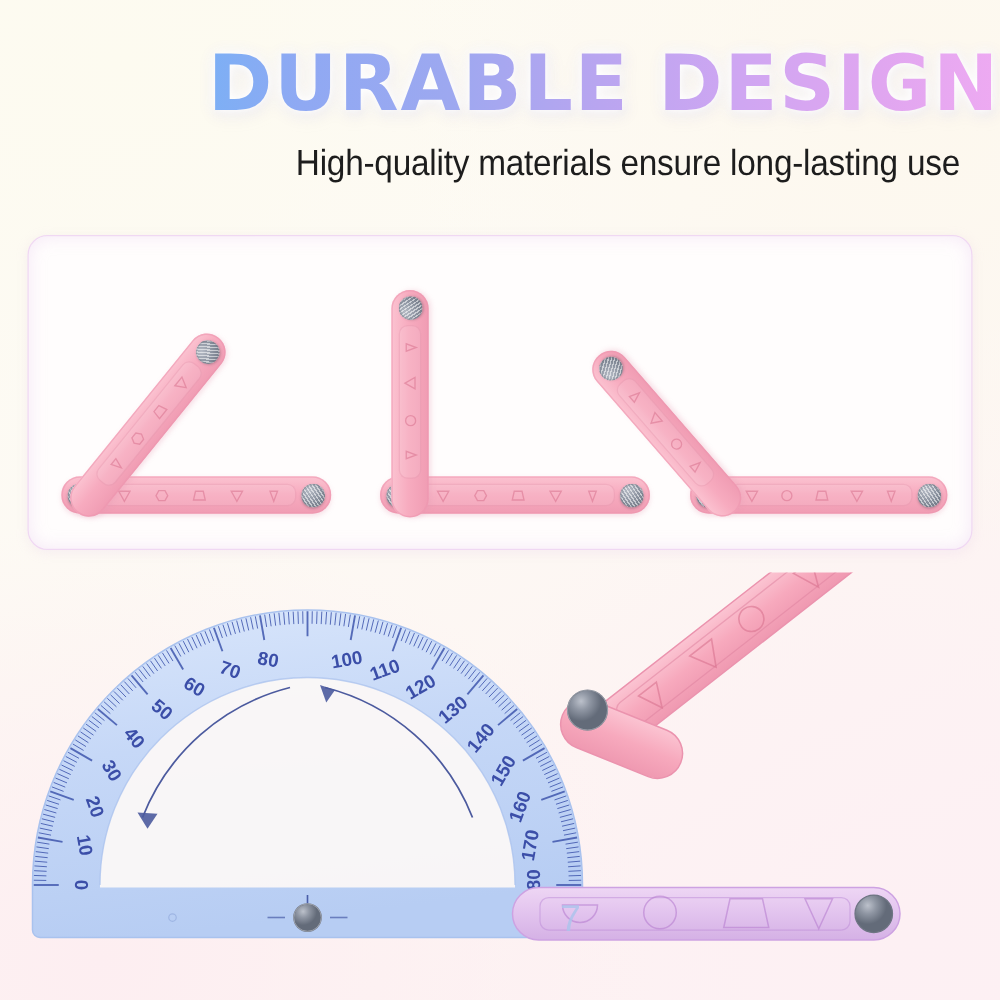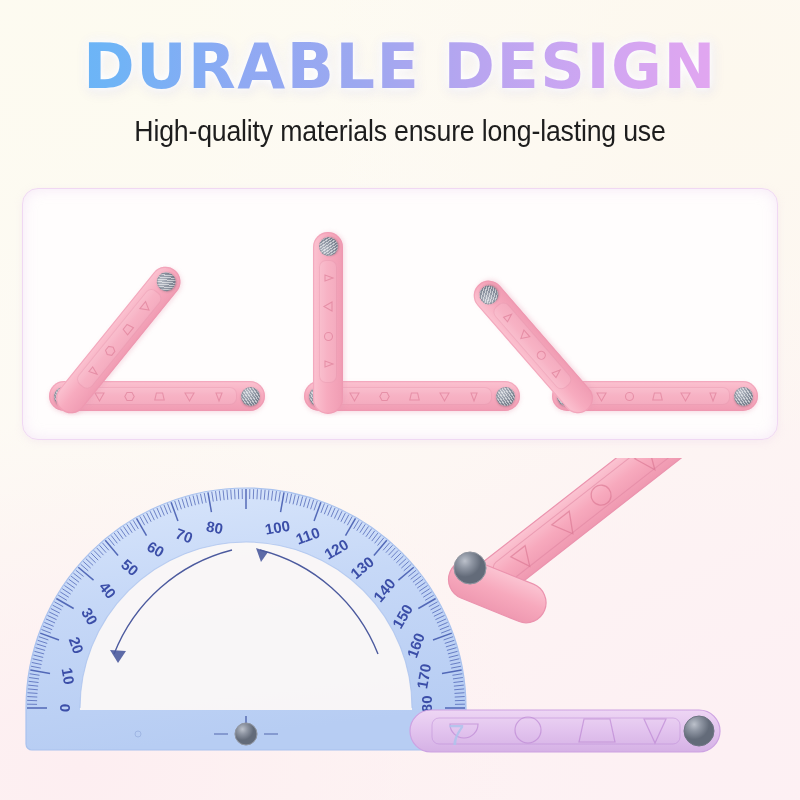--- a/index.html
+++ b/index.html
@@ -22,21 +22,21 @@
       radial-gradient(ellipse 90% 80% at 92% 94%, #fdf0f3 0%, rgba(253,240,243,0) 60%),
       linear-gradient(150deg, #fdfbf2 0%, #fdfaf4 38%, #fdf5f3 68%, #fdf1f3 100%);
     overflow: hidden;
   }
 
   
   #header {
     position: absolute;
     left: 0; top: 0;
     width: 800px;
-    text-align: center;
+    text-align: right;
   }
 
   #headline {
     margin-top: 34px;
     font-size: 62px;
     font-weight: 700;
     letter-spacing: 1.5px;
     font-family: "DejaVu Sans", sans-serif;
     background-image: linear-gradient(90deg,
         #63b7f7 0%,

